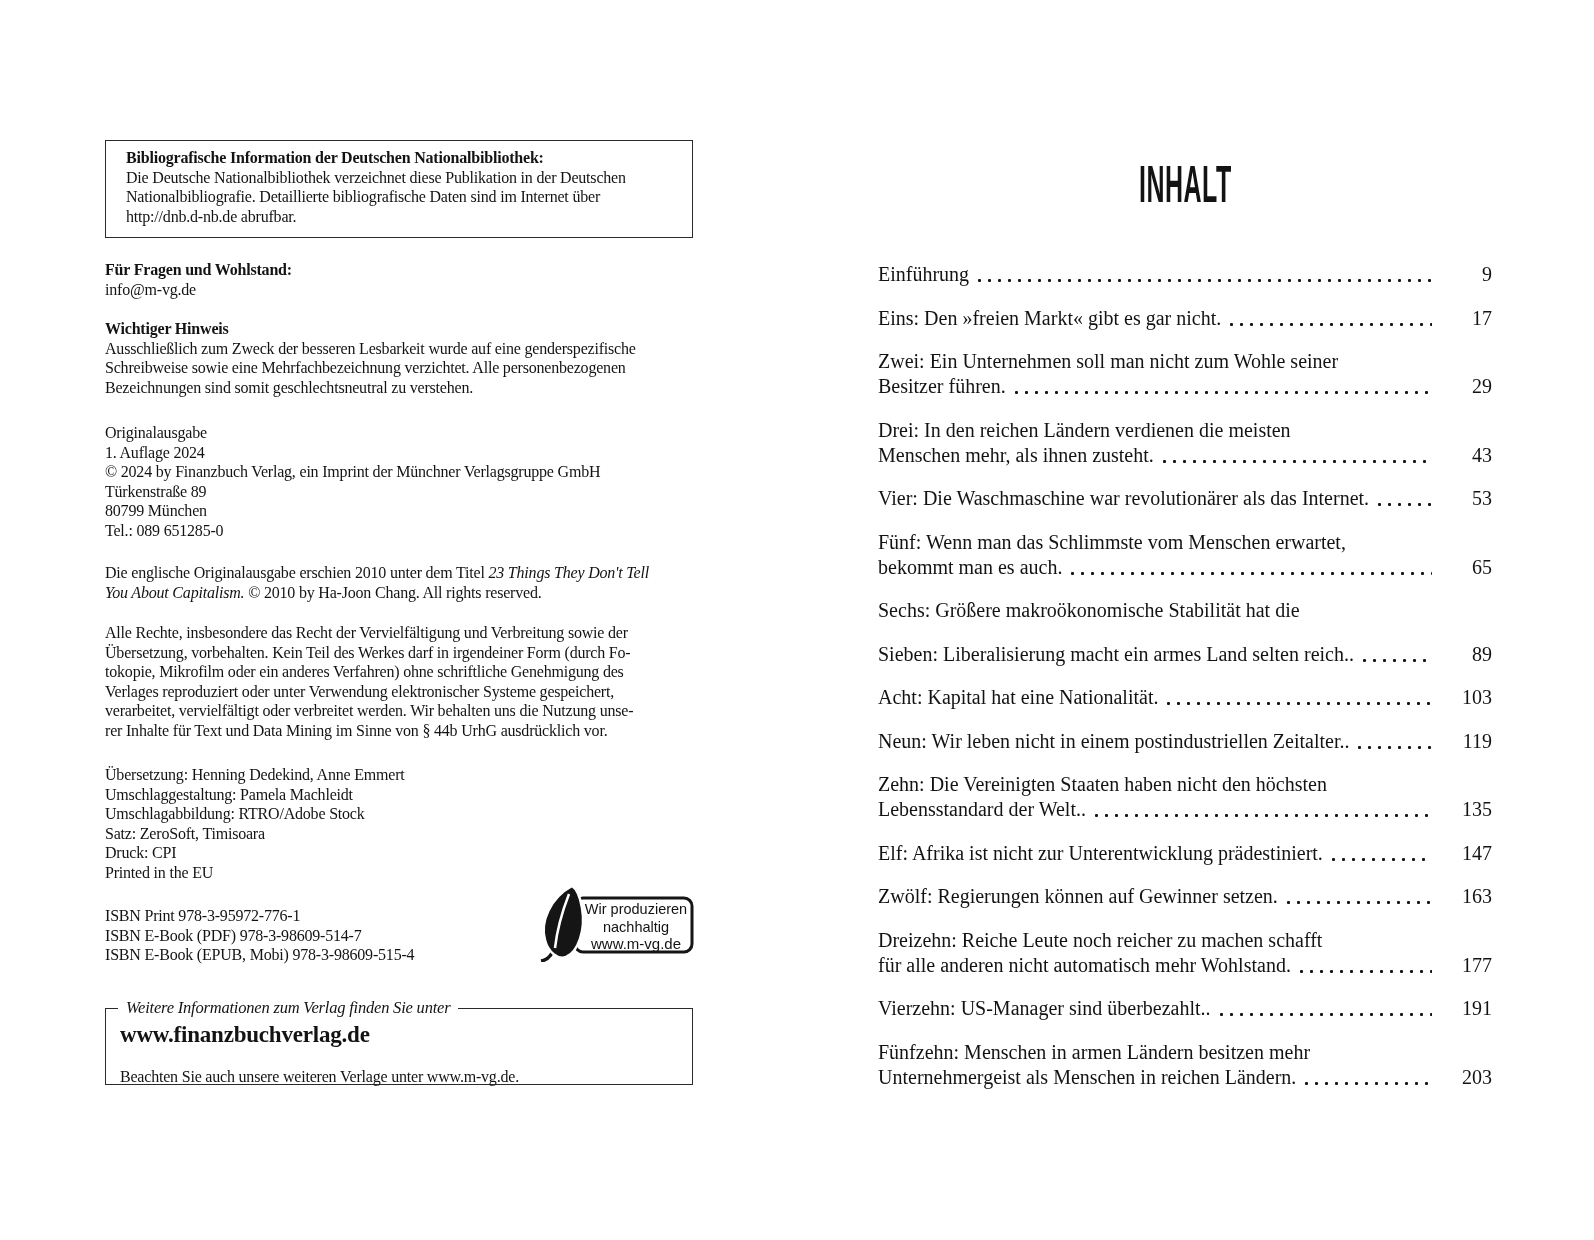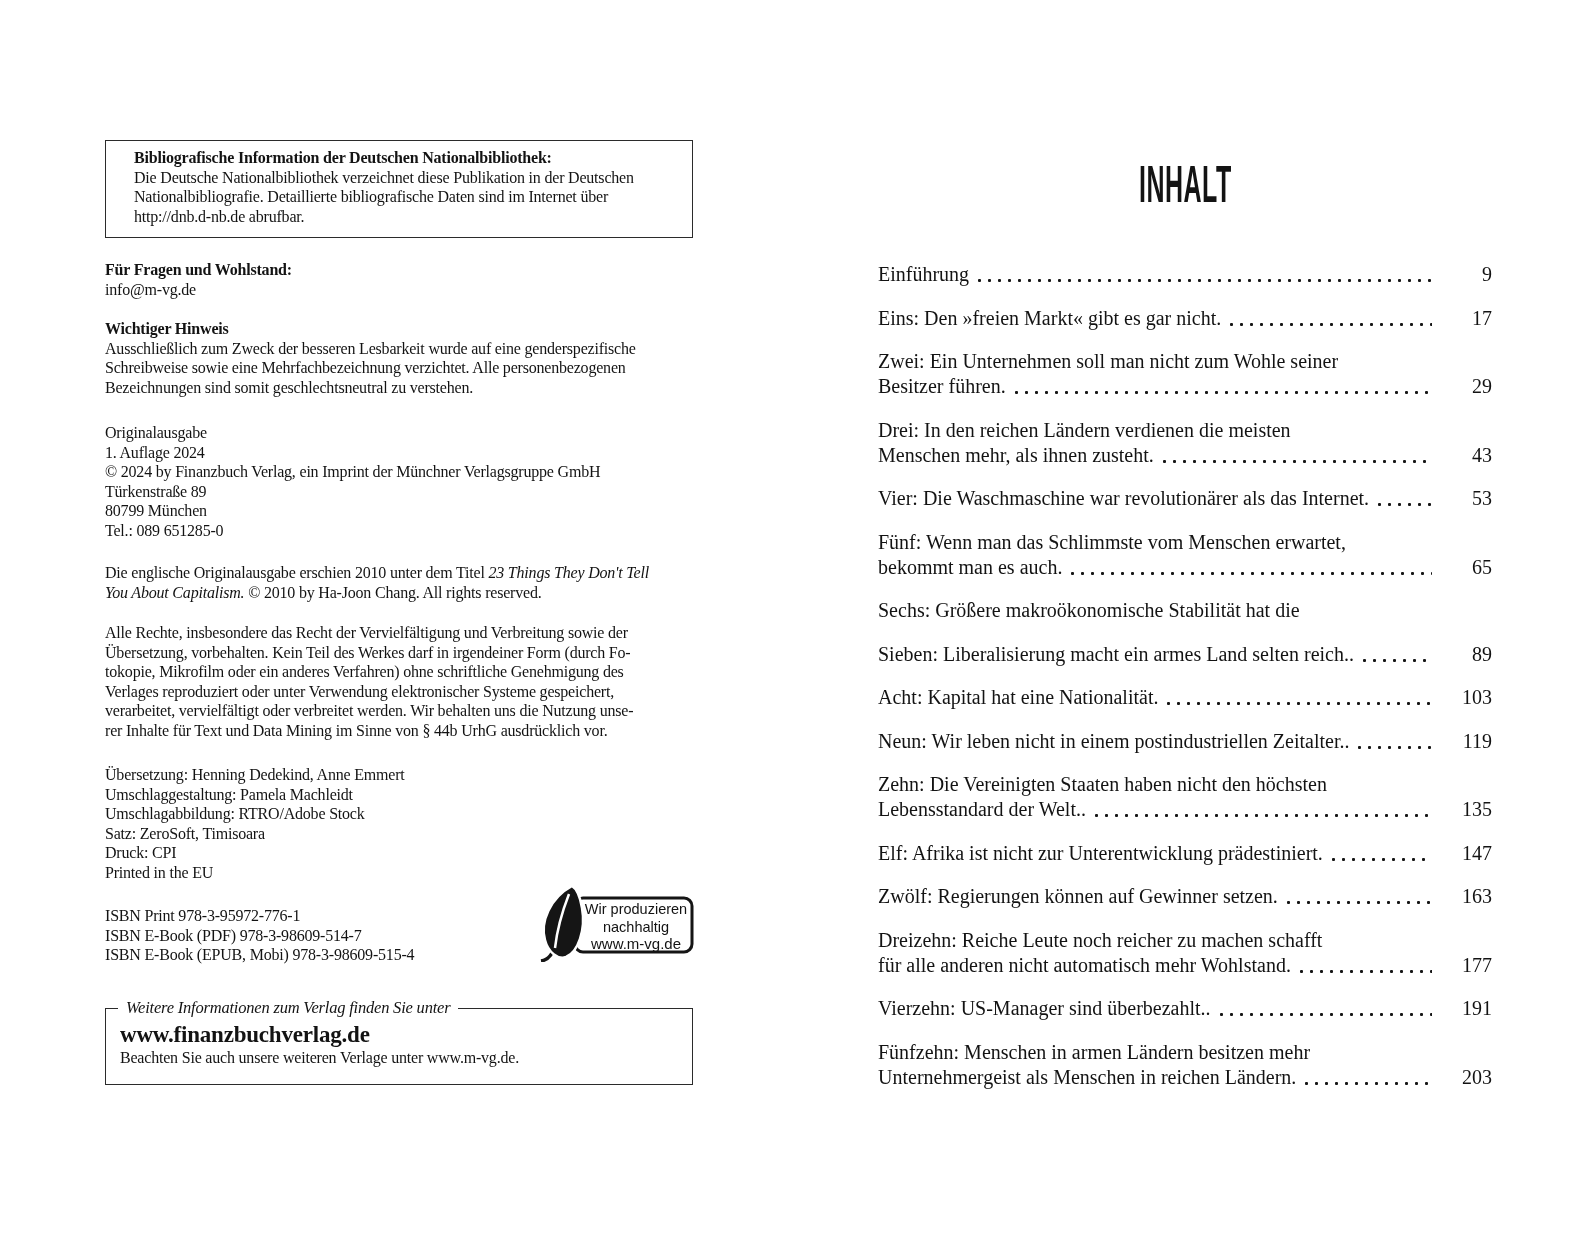--- a/index.html
+++ b/index.html
@@ -8,21 +8,21 @@
     font-family:"Liberation Serif","DejaVu Serif",serif;color:#131313;
     overflow:hidden;
   }
   .blk{position:absolute;font-size:16px;line-height:19.5px;letter-spacing:-0.2px;}
   .ln{display:block;white-space:nowrap;}
   b.hd{font-weight:bold;display:block;white-space:nowrap;}
 
   
   .dnb-box{
     left:105px;top:140px;width:588px;box-sizing:border-box;
-    border:1.5px solid #2b2b2b;padding:7px 12px 11px 28px;background:#fff;
+    border:1.5px solid #2b2b2b;padding:7px 12px 11px 20px;background:#fff;
   }
   
   .contact{left:105px;top:260px;width:588px;}
   .notice{left:105px;top:319px;width:588px;}
   .edition{left:105px;top:423px;width:588px;}
   .english{left:105px;top:563px;width:588px;}
   .rights{left:105px;top:623px;width:588px;}
   .credits{left:105px;top:765px;width:588px;}
   .isbn{left:105px;top:906px;width:588px;}
 
@@ -38,21 +38,21 @@
 
   
   .pub-box{
     position:absolute;left:105px;top:1008px;width:588px;height:77px;box-sizing:border-box;
     border:1.5px solid #2b2b2b;background:#fff;
   }
   .pub-legend{
     position:absolute;top:-11px;left:12px;background:#fff;padding:0 8px;
     font-style:italic;font-size:16.5px;line-height:20px;white-space:nowrap;letter-spacing:-0.2px;
   }
-  .pub-url{font-weight:bold;font-size:23px;margin:13px 0 1px 14px;letter-spacing:-0.2px;}
+  .pub-url{font-weight:bold;font-size:23px;margin:13px 0 20px 14px;letter-spacing:-0.2px;}
   .pub-note{font-size:16px;margin-left:14px;letter-spacing:-0.2px;}
 
   
   .inhalt-wrap{position:absolute;left:878px;top:158px;width:614px;text-align:center;}
   .inhalt{
     display:inline-block;font-family:"Liberation Sans","DejaVu Sans",sans-serif;
     font-weight:bold;font-size:52px;line-height:1;letter-spacing:1px;
     transform:scaleX(0.48);transform-origin:center;
   }
   .toc{position:absolute;left:878px;top:262px;width:614px;font-size:20px;line-height:25px;}

